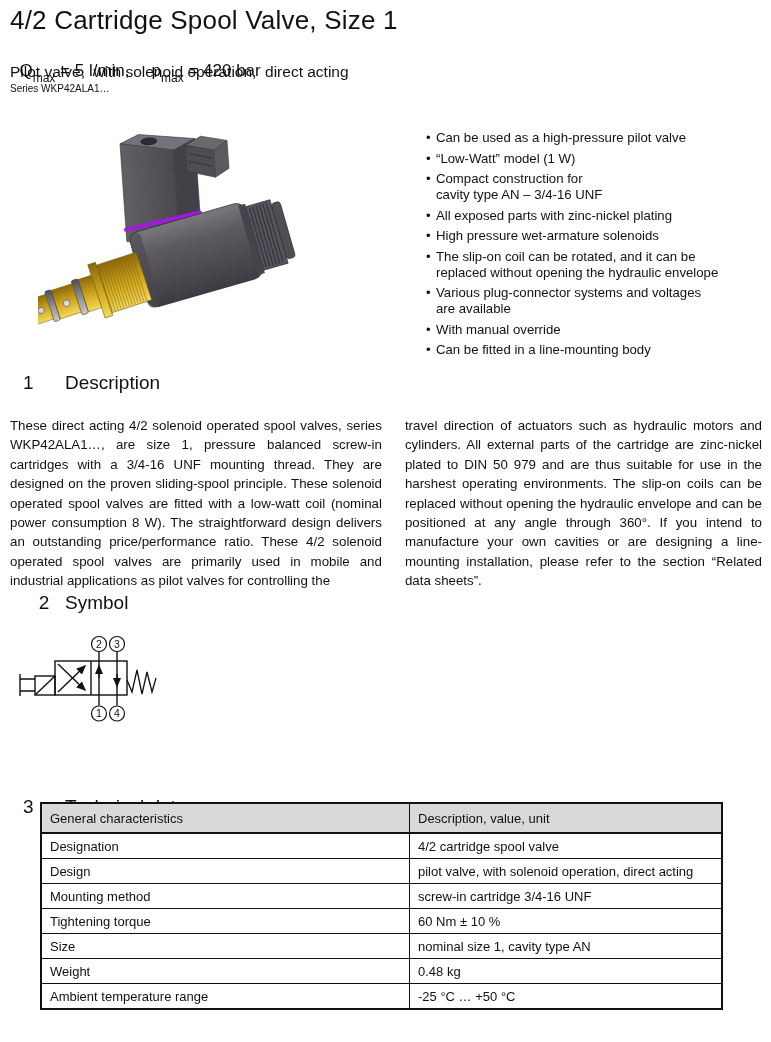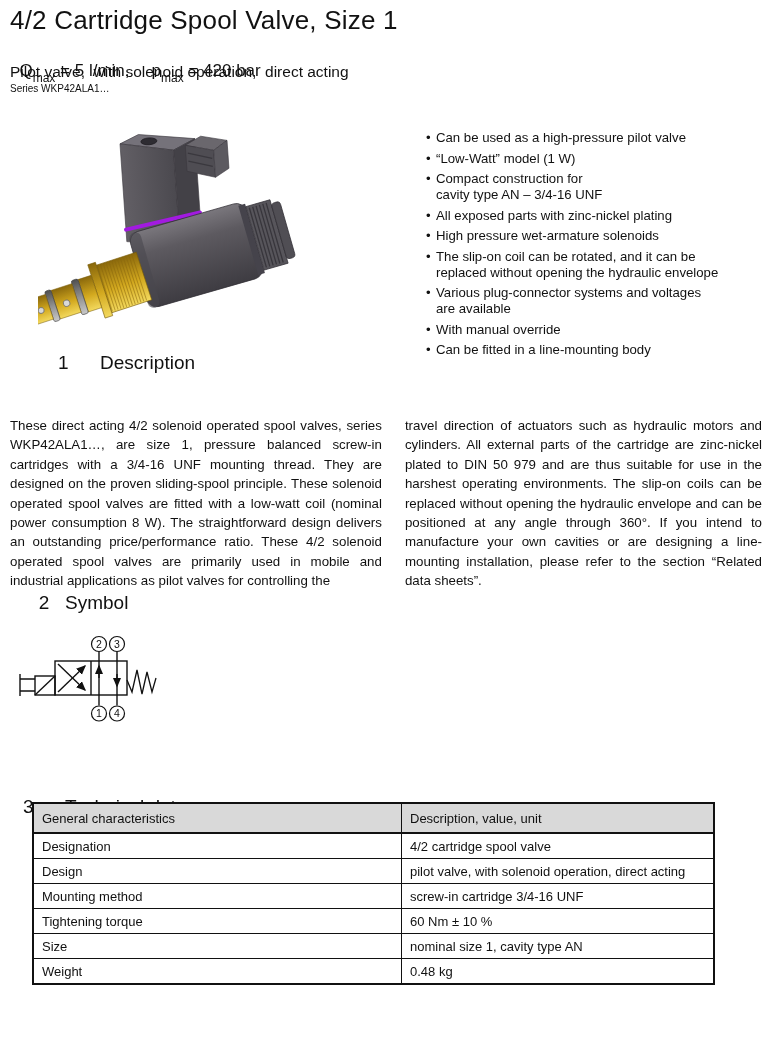--- a/index.html
+++ b/index.html
@@ -14,26 +14,26 @@
   .spec-gap{display:inline-block;width:22px;}
   .sub1{left:10px;top:63px;font-size:15.5px;white-space:pre-wrap;}
   .sub2{left:10px;top:83px;font-size:10px;white-space:pre-wrap;}
   .product-svg{left:38px;top:126px;}
   .bullets{left:426px;top:130px;width:338px;list-style:none;margin:0;padding:0;font-size:13.2px;line-height:16px;}
   .bullets li{display:flex;margin-bottom:4.5px;}
   .bullets .blt{width:10px;flex:0 0 10px;}
   .bullets .btxt{white-space:pre-line;}
   .sec-head{left:23px;top:0;font-size:19px;white-space:nowrap;}
   .sec-head .num{display:inline-block;width:42px;}
-  .h1{top:352px;margin-left:35px;} .h2{top:592px;text-align:center;} .h3{top:754px;margin-top:42px;}
+  .h1{top:372px;} .h2{top:592px;text-align:center;} .h3{top:754px;margin-top:42px;}
   .desc-cols{left:10px;top:416px;width:752px;display:flex;gap:0;}
   .desc-col{font-size:13.3px;line-height:19.4px;text-align:justify;}
   .desc-col.c1{width:377px;} .desc-col.c2{width:362px;margin-left:23px;}
   .symbol-svg{left:10px;top:626px;}
-  .tech-table{left:32px;top:802px;width:683px;border-collapse:collapse;table-layout:fixed;font-size:13px;}
+  .tech-table{left:40px;top:802px;width:683px;border-collapse:collapse;table-layout:fixed;font-size:13px;}
   .tech-table th,.tech-table td{border:1px solid #111;padding:2px 8px;text-align:left;vertical-align:middle;font-weight:400;}
   .tech-table thead th{background:#d9d9d9;height:24px;border-bottom:2px solid #111;}
   .tech-table{border:2px solid #111;}
   .tech-table td{height:20px;}
   .tech-table .c-label{width:351px;}
   svg text{font-family:"Liberation Sans","DejaVu Sans",sans-serif;}
 </style>
 </head>
 <body>
 
@@ -237,14 +237,18 @@
       <td>60 Nm ± 10 %</td>
     </tr>
     <tr>
       <td>Size</td>
       <td>nominal size 1, cavity type AN</td>
     </tr>
     <tr>
       <td>Weight</td>
       <td>0.48 kg</td>
     </tr>
+    <tr>
+      <td>Ambient temperature range</td>
+      <td>-25 °C … +50 °C</td>
+    </tr>
   </tbody>
 </table>
 
 </body></html>

